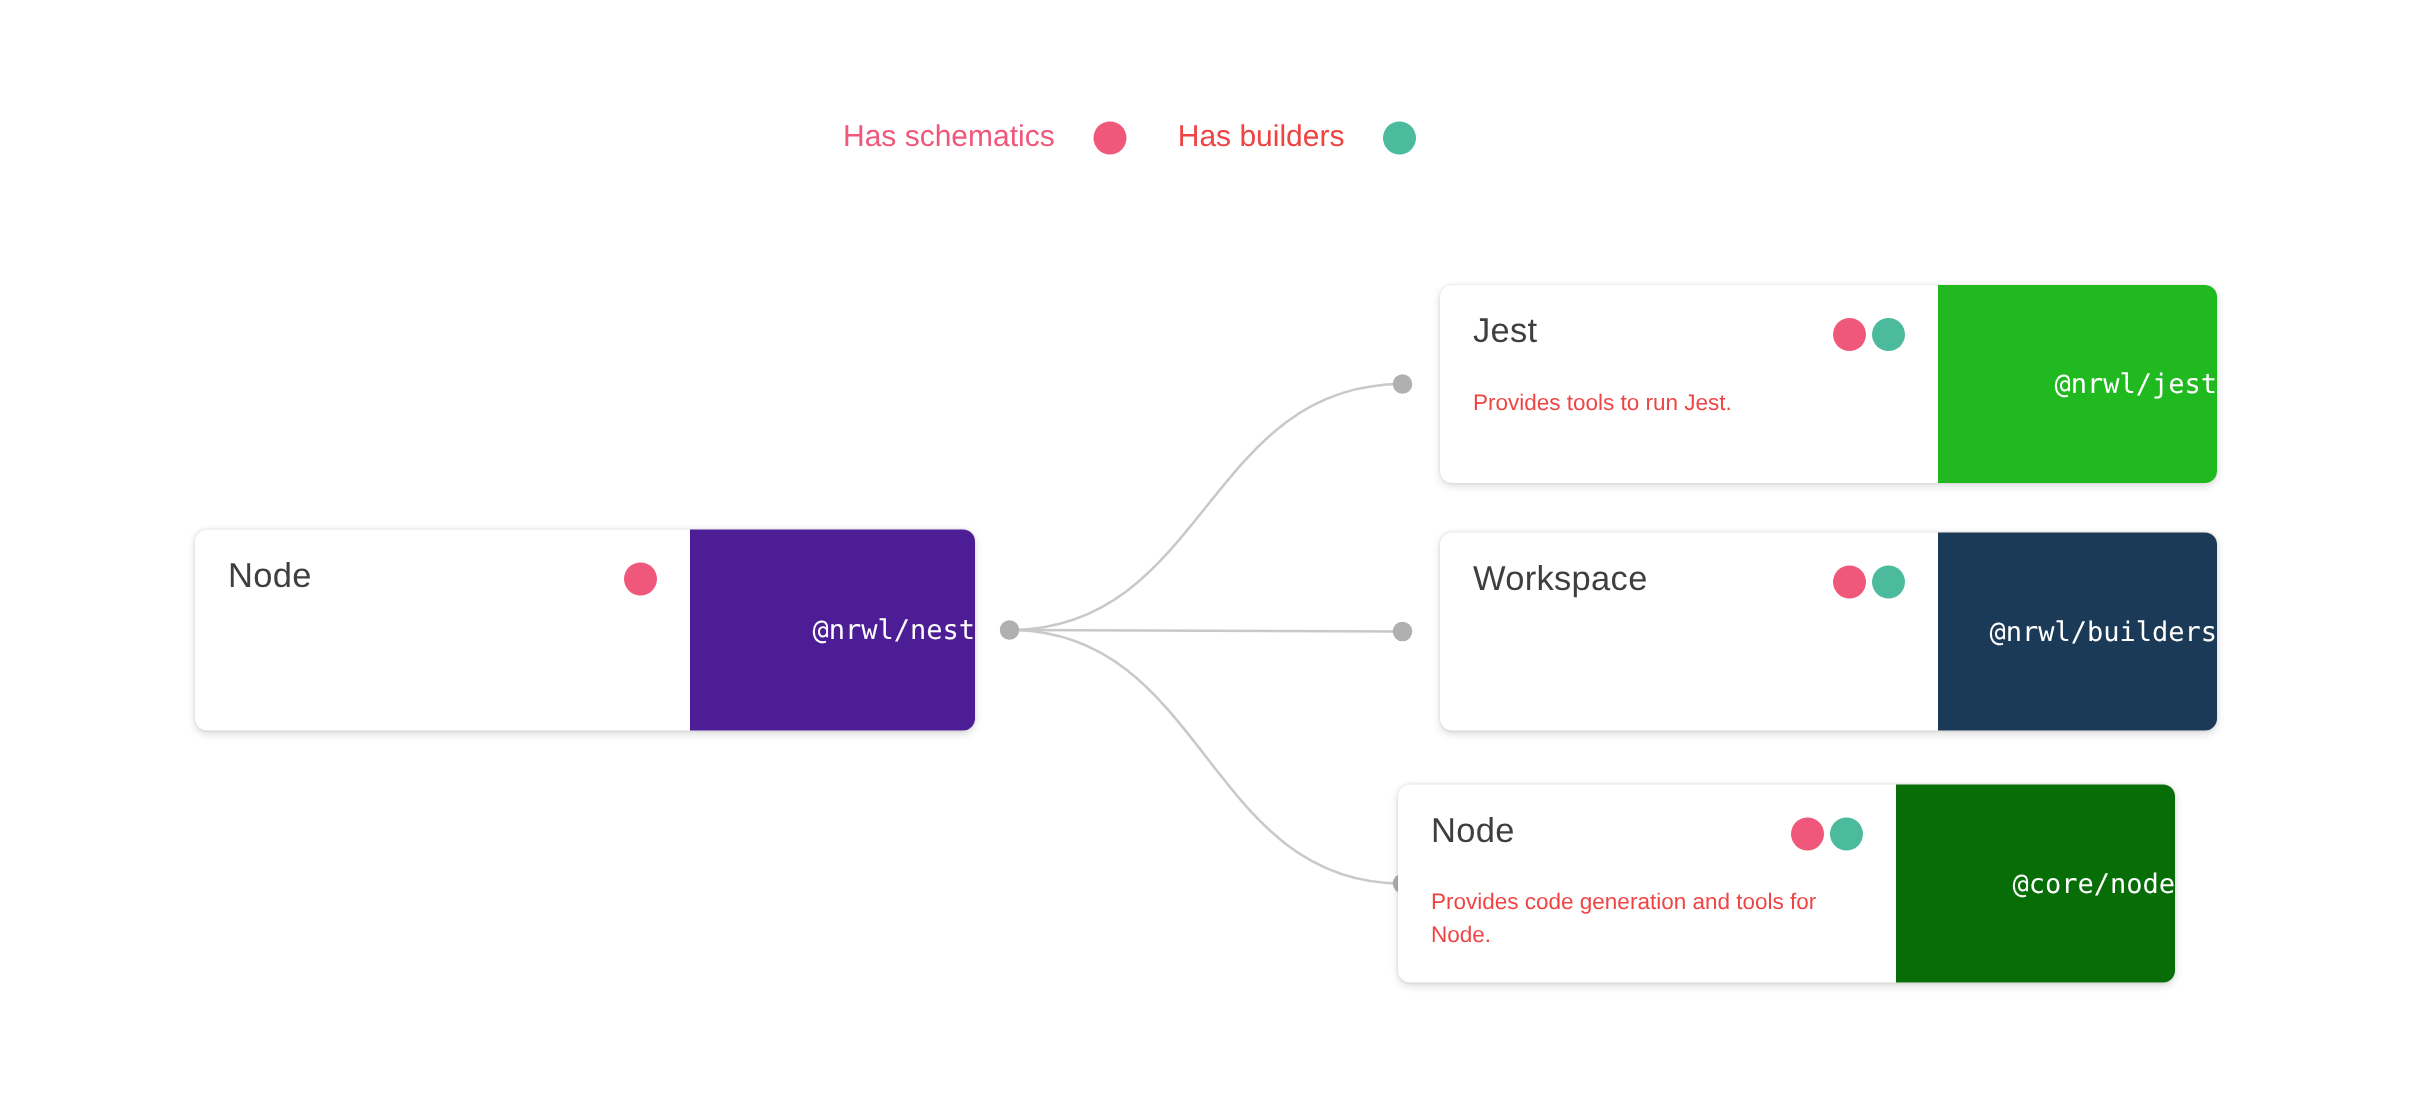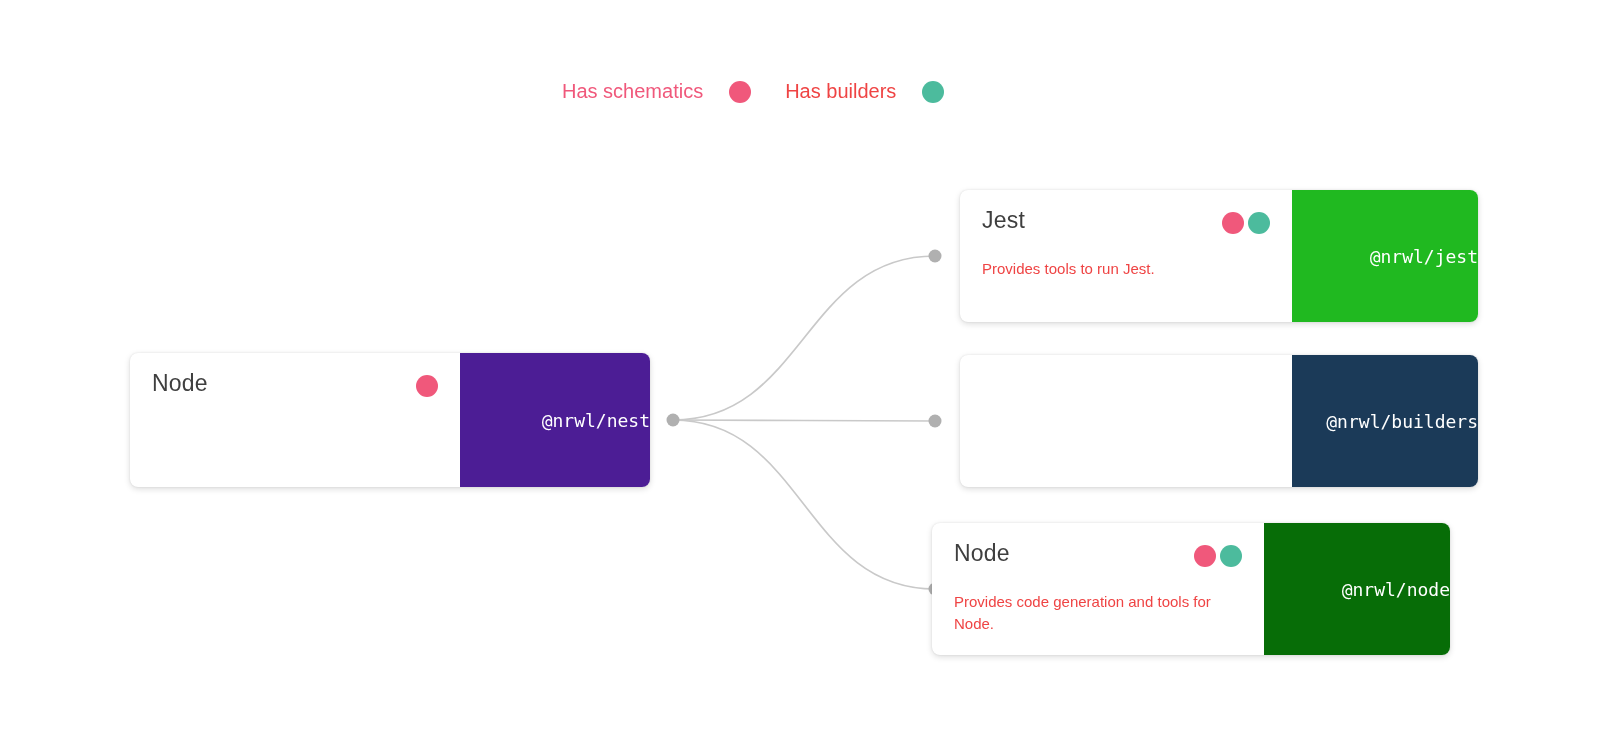--- a/index.html
+++ b/index.html
@@ -148,33 +148,40 @@
     </div>
     <div class="card-desc">Provides tools to run Jest.</div>
   </div>
   <div class="card-block block-jest">
     <span>@nrwl/jest</span>
   </div>
 </div>
 
 <div class="card card-workspace">
   <div class="card-body">
+    <div class="card-title-row">
+      <span class="card-title">Workspace</span>
+      <span class="cap-dots">
+        <span class="cap-dot dot-pink"></span>
+        <span class="cap-dot dot-green"></span>
+      </span>
+    </div>
   </div>
   <div class="card-block block-workspace">
     <span>@nrwl/builders</span>
   </div>
 </div>
 
 <div class="card card-node">
   <div class="card-body">
     <div class="card-title-row">
       <span class="card-title">Node</span>
       <span class="cap-dots">
         <span class="cap-dot dot-pink"></span>
         <span class="cap-dot dot-green"></span>
       </span>
     </div>
     <div class="card-desc">Provides code generation and tools for Node.</div>
   </div>
   <div class="card-block block-node">
-    <span>@nrwl/node</span>
+    <span>@core/node</span>
   </div>
 </div>
 
 </body></html>

